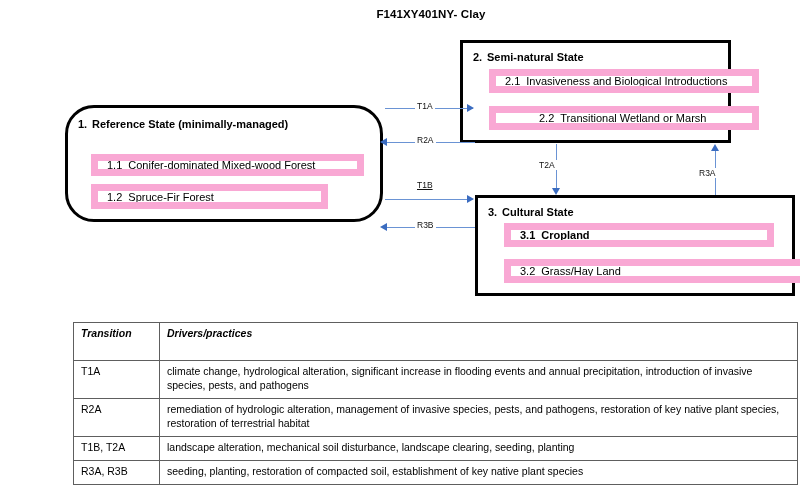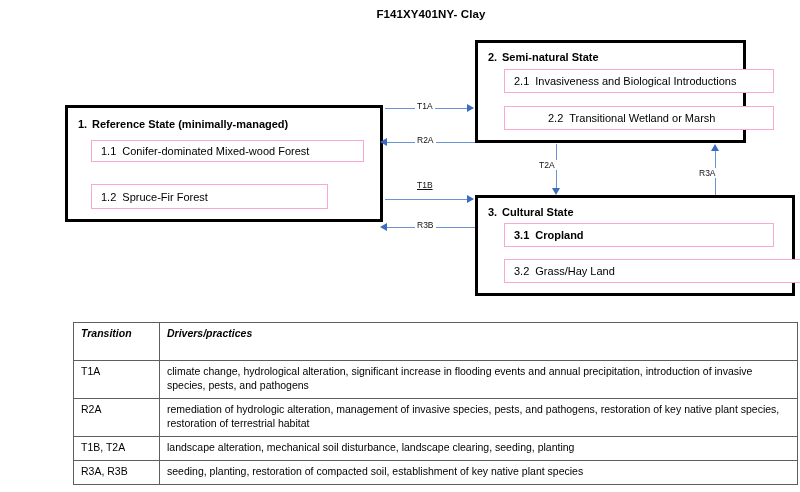--- a/index.html
+++ b/index.html
@@ -48,21 +48,21 @@
   }
   .state-num {
     display: inline-block;
     min-width: 14px;
   }
 
   
   .phase-box {
     position: absolute;
     box-sizing: border-box;
-    border: 1px solid #f9a8d4;
+    border: 7px solid #f9a8d4;
     background: #ffffff;
     font-size: 11px;
     display: flex;
     align-items: center;
     padding-left: 9px;
     white-space: nowrap;
     overflow: hidden;
   }
   .phase-num {
     display: inline-block;
@@ -141,35 +141,35 @@
   }
   .col-transition { width: 71px; }
 </style>
 </head>
 <body>
 
 <div id="page">
 
   <div id="diagram-title">F141XY401NY- Clay</div>
 
-  <div class="state-box" style="left:34px; top:105px; width:318px; height:117px;">
+  <div class="state-box" style="left:34px; top:105px; width:318px; height:117px;border-radius:29px;">
     <div class="state-title" style="left:10px; top:10px;">
       <span class="state-num">1.</span><span>Reference State (minimally-managed)</span>
     </div>
-    <div class="phase-box" style="left:23px; top:32px; width:273px; height:22px;">
+    <div class="phase-box" style="left:23px; top:46px; width:273px; height:22px;">
       <span class="phase-num">1.1</span>
         <span>Conifer-dominated Mixed-wood Forest</span>
     </div>
     <div class="phase-box" style="left:23px; top:76px; width:237px; height:25px;">
       <span class="phase-num">1.2</span>
         <span>Spruce-Fir Forest</span>
     </div>
   </div>
 
-  <div class="state-box" style="left:444px; top:40px; width:271px; height:103px;">
+  <div class="state-box" style="left:429px; top:40px; width:271px; height:103px;">
     <div class="state-title" style="left:10px; top:8px;">
       <span class="state-num">2.</span><span>Semi-natural State</span>
     </div>
     <div class="phase-box" style="left:26px; top:26px; width:270px; height:24px;">
       <span class="phase-num">2.1</span>
         <span>Invasiveness and Biological Introductions</span>
     </div>
     <div class="phase-box" style="left:26px; top:63px; width:270px; height:24px;padding-left:43px;">
       <span class="phase-num">2.2</span>
         <span>Transitional Wetland or Marsh</span>

